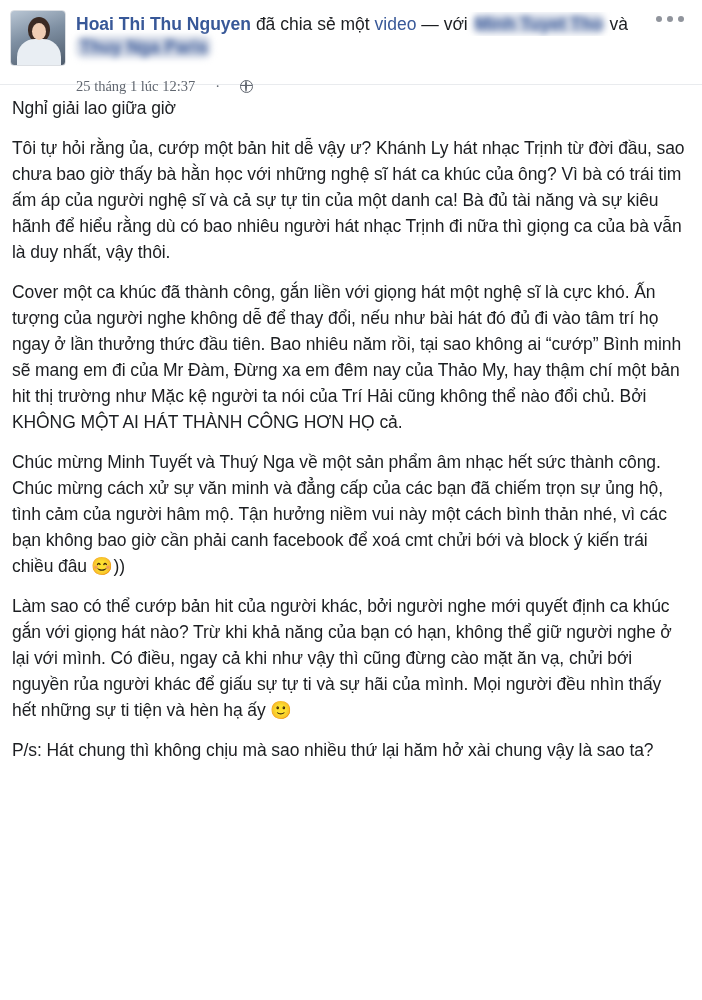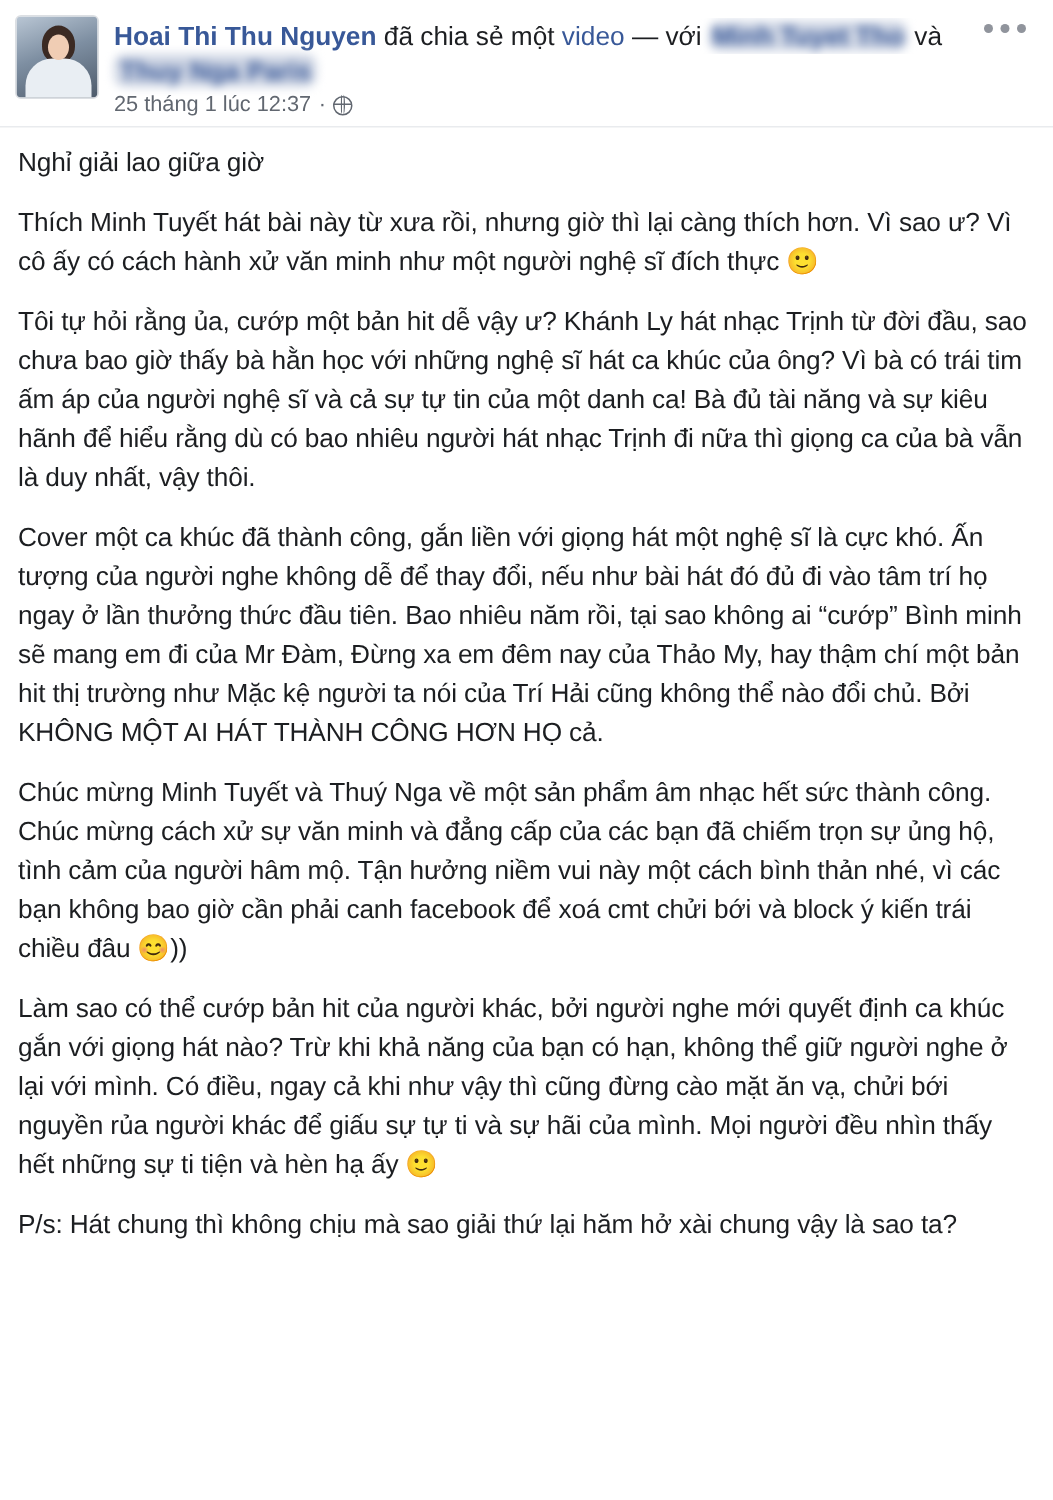--- a/index.html
+++ b/index.html
@@ -123,26 +123,27 @@
     color: #385898;
     font-weight: bold;
     background: #cfd6e4;
     border-radius: 7px;
     filter: blur(3.2px);
     -webkit-filter: blur(3.2px);
     padding: 0 4px;
   }
 
   .meta-line {
-    margin-top: 6px;
+    margin-top: 22px;
     font-size: 14.5px;
     color: #616770;
     display: flex;
     align-items: center;
-    gap: 5px;
+    gap: 20px;
+    font-family: Liberation Serif, serif;
   }
   .globe-icon {
     display: inline-block;
     width: 13px;
     height: 13px;
     border: 1.4px solid #616770;
     border-radius: 50%;
     position: relative;
     box-sizing: border-box;
   }
@@ -243,21 +244,20 @@
       <span></span>
       <span></span>
       <span></span>
     </div>
   </div>
 
   <div class="divider"></div>
 
   <div class="post-body">
     <p>Nghỉ giải lao giữa giờ</p>
-    <p>Thích Minh Tuyết hát bài này từ xưa rồi, nhưng giờ thì lại càng thích hơn. Vì sao ư? Vì cô ấy có cách hành xử văn minh như một người nghệ sĩ đích thực 🙂</p>
     <p>Tôi tự hỏi rằng ủa, cướp một bản hit dễ vậy ư? Khánh Ly hát nhạc Trịnh từ đời đầu, sao chưa bao giờ thấy bà hằn học với những nghệ sĩ hát ca khúc của ông? Vì bà có trái tim ấm áp của người nghệ sĩ và cả sự tự tin của một danh ca! Bà đủ tài năng và sự kiêu hãnh để hiểu rằng dù có bao nhiêu người hát nhạc Trịnh đi nữa thì giọng ca của bà vẫn là duy nhất, vậy thôi.</p>
     <p>Cover một ca khúc đã thành công, gắn liền với giọng hát một nghệ sĩ là cực khó. Ấn tượng của người nghe không dễ để thay đổi, nếu như bài hát đó đủ đi vào tâm trí họ ngay ở lần thưởng thức đầu tiên. Bao nhiêu năm rồi, tại sao không ai “cướp” Bình minh sẽ mang em đi của Mr Đàm, Đừng xa em đêm nay của Thảo My, hay thậm chí một bản hit thị trường như Mặc kệ người ta nói của Trí Hải cũng không thể nào đổi chủ. Bởi KHÔNG MỘT AI HÁT THÀNH CÔNG HƠN HỌ cả.</p>
     <p>Chúc mừng Minh Tuyết và Thuý Nga về một sản phẩm âm nhạc hết sức thành công. Chúc mừng cách xử sự văn minh và đẳng cấp của các bạn đã chiếm trọn sự ủng hộ, tình cảm của người hâm mộ. Tận hưởng niềm vui này một cách bình thản nhé, vì các bạn không bao giờ cần phải canh facebook để xoá cmt chửi bới và block ý kiến trái chiều đâu 😊))</p>
     <p>Làm sao có thể cướp bản hit của người khác, bởi người nghe mới quyết định ca khúc gắn với giọng hát nào? Trừ khi khả năng của bạn có hạn, không thể giữ người nghe ở lại với mình. Có điều, ngay cả khi như vậy thì cũng đừng cào mặt ăn vạ, chửi bới nguyền rủa người khác để giấu sự tự ti và sự hãi của mình. Mọi người đều nhìn thấy hết những sự ti tiện và hèn hạ ấy 🙂</p>
-    <p>P/s: Hát chung thì không chịu mà sao giải thứ lại hăm hở xài chung vậy là sao ta?</p>
+    <p>P/s: Hát chung thì không chịu mà sao nhiều thứ lại hăm hở xài chung vậy là sao ta?</p>
   </div>
 
 </div>
 
 </body></html>

